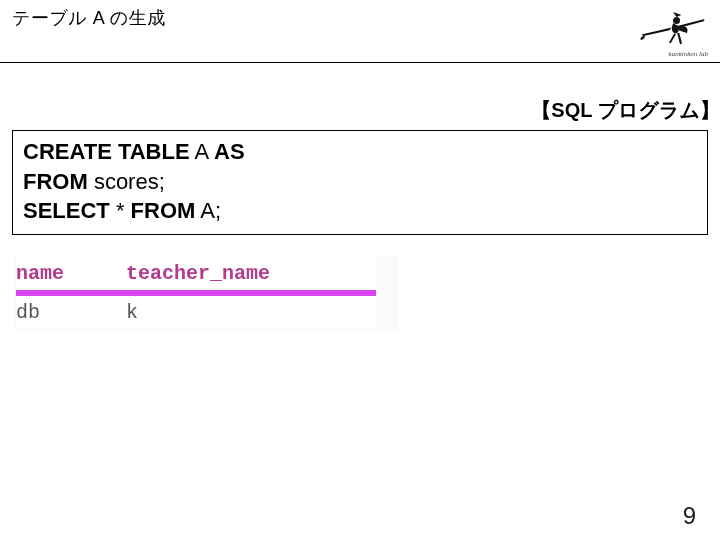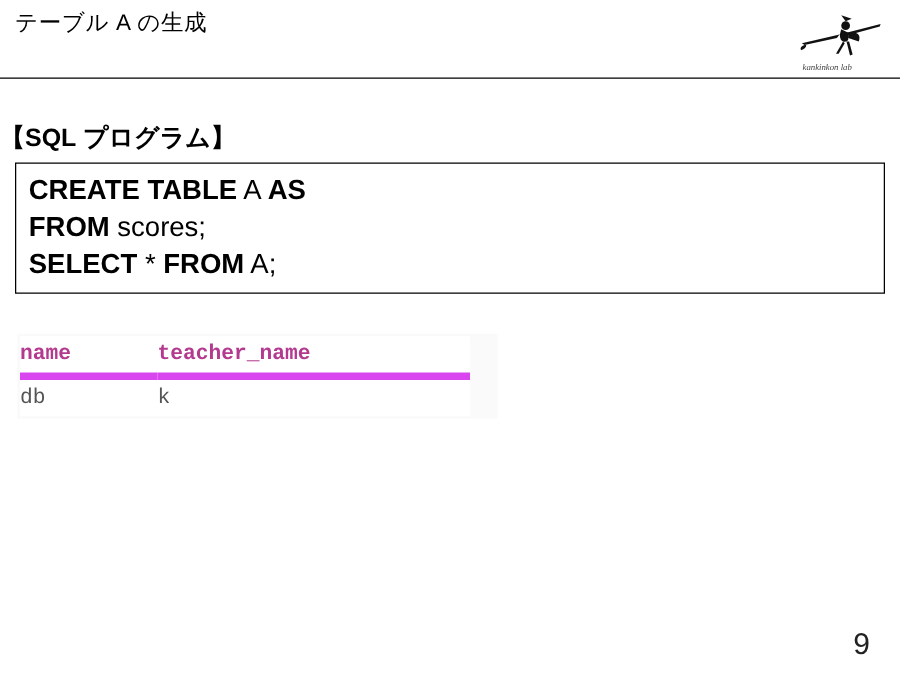--- a/index.html
+++ b/index.html
@@ -30,48 +30,48 @@
     width: 70px;
     height: 50px;
     position: relative;
   }
   .logo svg { width: 100%; height: 100%; }
   .logo-caption {
     position: absolute;
     bottom: -2px;
     left: 4px;
     right: 0;
-    text-align: left;
+    text-align: right;
     font-size: 7px;
     font-style: italic;
     font-family: cursive, serif;
     color: #444;
   }
 
   .section-label {
-    text-align: left;
+    text-align: right;
     font-size: 20px;
     font-weight: bold;
     margin-top: 34px;
   }
 
   .code-box {
     border: 1.5px solid #000;
     margin: 6px 12px 0 12px;
     padding: 6px 24px 8px 10px;
     font-size: 22px;
     line-height: 1.35;
     font-family: Arial, "Liberation Sans", sans-serif;
   }
   .code-box .kw { font-weight: bold; }
 
   .result-table {
-    margin: 32px 14px 0 14px;
+    margin: 20px 14px 0 14px;
     font-family: Consolas, "Courier New", monospace;
-    font-size: 17px;
+    font-size: 20px;
     color: #555;
   }
   .result-table .rt-header {
     color: #b33a8f;
     font-weight: bold;
     padding-bottom: 4px;
   }
   .result-table .rt-row {
     border-top: 6px solid #d946ef;
   }

